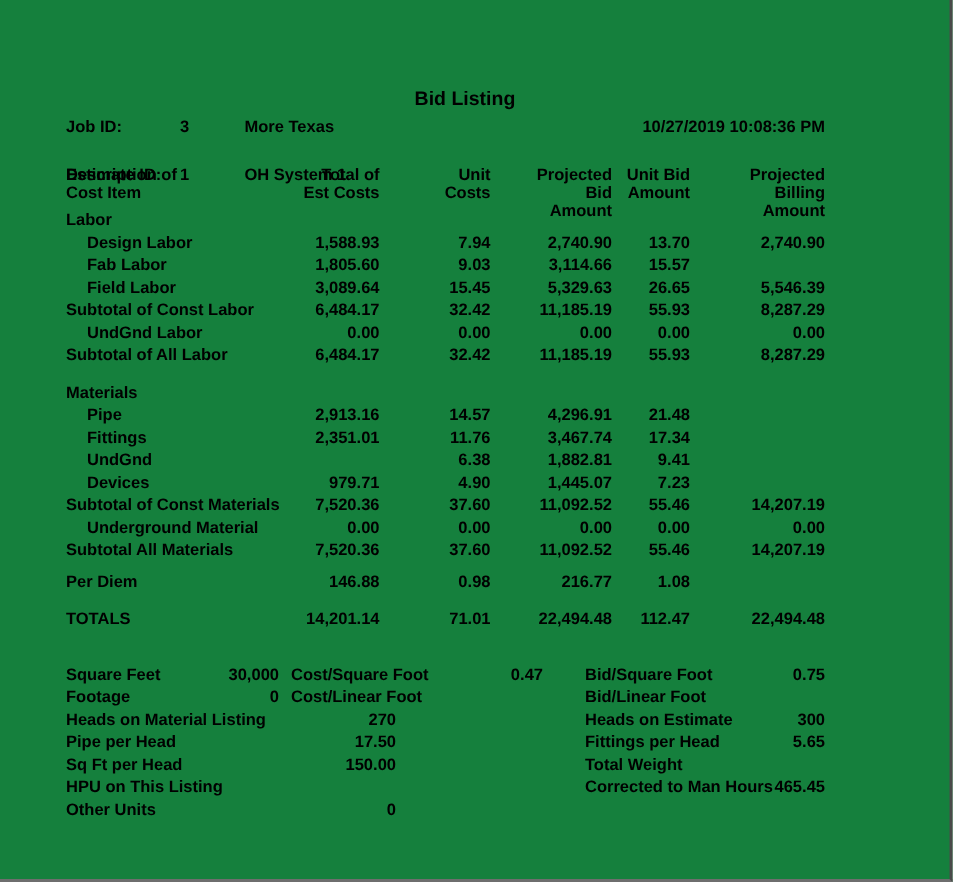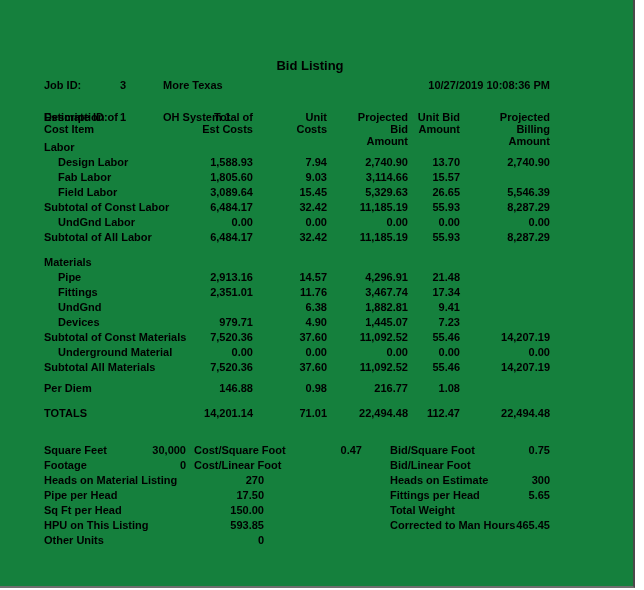--- a/index.html
+++ b/index.html
@@ -249,21 +249,20 @@
         <span class="s-l3">Fittings per Head</span>
         <span class="s-v3">5.65</span>
       </div>
       <div class="row">
         <span class="s-l1">Sq Ft per Head</span>
         <span class="s-v1b">150.00</span>
         <span class="s-l3">Total Weight</span>
       </div>
       <div class="row">
         <span class="s-l1">HPU on This Listing</span>
-        <span class="s-v1b">593.85</span>
         <span class="s-l3">Corrected to Man Hours</span>
         <span class="s-v3">465.45</span>
       </div>
       <div class="row">
         <span class="s-l1">Other Units</span>
         <span class="s-v1b">0</span>
       </div>
     </div>
 
 </div>

